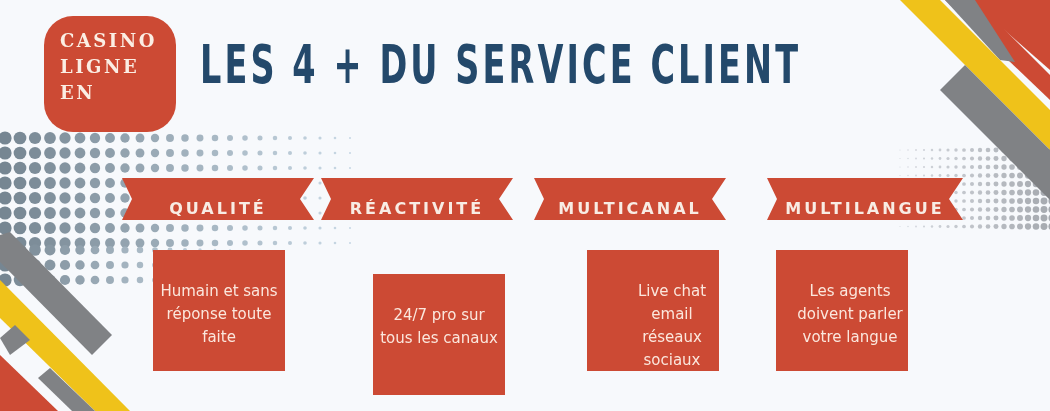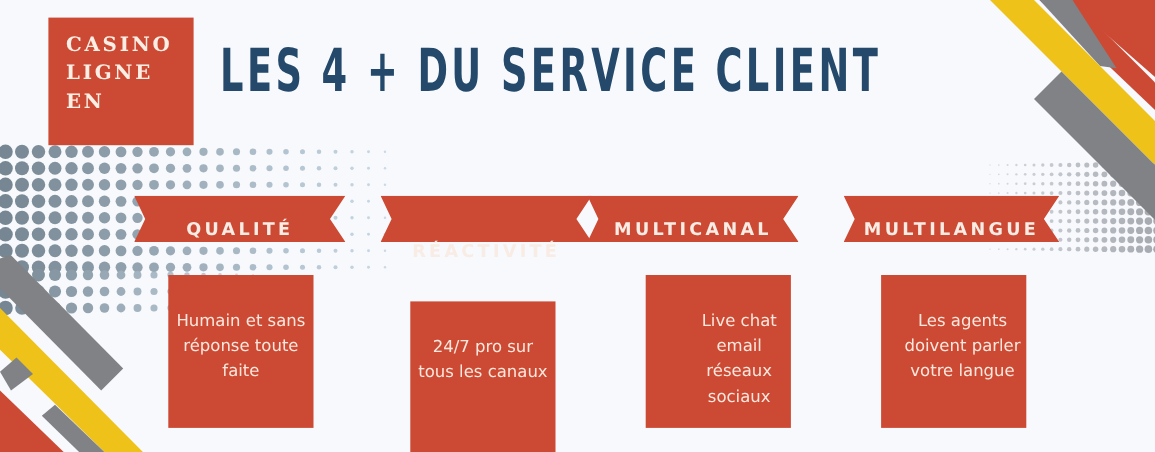--- a/index.html
+++ b/index.html
@@ -6,39 +6,39 @@
   body {
     width:1050px; height:411px; overflow:hidden; position:relative;
     background:#f7f9fc;
     font-family:"Liberation Sans", sans-serif;
   }
   .layer { position:absolute; left:0; top:0; width:1050px; height:411px; pointer-events:none; }
   .logo-box {
     position:absolute; left:44px; top:16px; width:132px; height:116px;
     background:#cc4a34; box-sizing:border-box; padding:12px 0 0 16px;
     color:#fbeee4; font-family:"DejaVu Serif", serif; font-weight:bold;
-    font-size:18px; letter-spacing:2.5px; line-height:26px;
+    font-size:18px; letter-spacing:2.5px; line-height:26px;border-radius:29px;
   }
   .logo-box span { display:block; }
   .title {
     position:absolute; left:200px; top:30px; height:70px;
     color:#24496b; font-family:"DejaVu Sans", sans-serif; font-weight:bold;
     font-size:54px; letter-spacing:5px; line-height:70px; white-space:nowrap;
     transform:scaleX(0.62); transform-origin:left center;
   }
   .ribbon {
     position:absolute; top:178px; height:60px;
     display:flex; align-items:center; justify-content:center;
     color:#f8ece4; font-weight:bold; font-size:16px; letter-spacing:3px;
     font-family:"DejaVu Sans", sans-serif;
   }
   .ribbon svg { position:absolute; left:0; top:0; }
   .ribbon .lbl { position:relative; }
   .card {
-    position:absolute; top:250px; width:132px; height:139px;
+    position:absolute; top:250px; width:132px; height:121px;
     background:#cc4a34; color:#fbe7dd;
     display:flex; align-items:flex-start; justify-content:center;
     box-sizing:border-box; padding-top:30px;
     font-size:15px; line-height:23px; text-align:center;
     font-family:"DejaVu Sans", sans-serif;
   }
   .card .txt { width:118px; }
 </style>
 </head>
 <body>
@@ -513,21 +513,21 @@
 </div>
 
 <div class="title">LES 4 + DU SERVICE CLIENT</div>
 
 <div class="ribbon" style="left:122px;width:192px;">
   <svg width="192" height="42">
       <polygon points="0,0 192,0 178,21 192,42 0,42 10,21" fill="#cc4a34"></polygon>
     </svg>
   <span class="lbl">QUALITÉ</span>
 </div>
-<div class="ribbon" style="left:346px;width:192px;align-items:flex-end;">
+<div class="ribbon" style="left:321px;width:192px;">
   <svg width="192" height="42">
       <polygon points="0,0 192,0 178,21 192,42 0,42 10,21" fill="#cc4a34"></polygon>
     </svg>
   <span class="lbl">RÉACTIVITÉ</span>
 </div>
 <div class="ribbon" style="left:534px;width:192px;">
   <svg width="192" height="42">
       <polygon points="0,0 192,0 178,21 192,42 0,42 10,21" fill="#cc4a34"></polygon>
     </svg>
   <span class="lbl">MULTICANAL</span>
@@ -541,15 +541,15 @@
 
 <div class="card" style="left:153px;">
   <div class="txt">Humain et sans réponse toute faite</div>
 </div>
 <div class="card" style="left:373px;margin-top:24px;">
   <div class="txt">24/7 pro sur tous les canaux</div>
 </div>
 <div class="card" style="left:587px;padding-left:38px;">
   <div class="txt">Live chat email réseaux sociaux</div>
 </div>
-<div class="card" style="left:801px;padding-left:16px;">
+<div class="card" style="left:776px;padding-left:16px;">
   <div class="txt">Les agents doivent parler votre langue</div>
 </div>
 
 </body></html>

